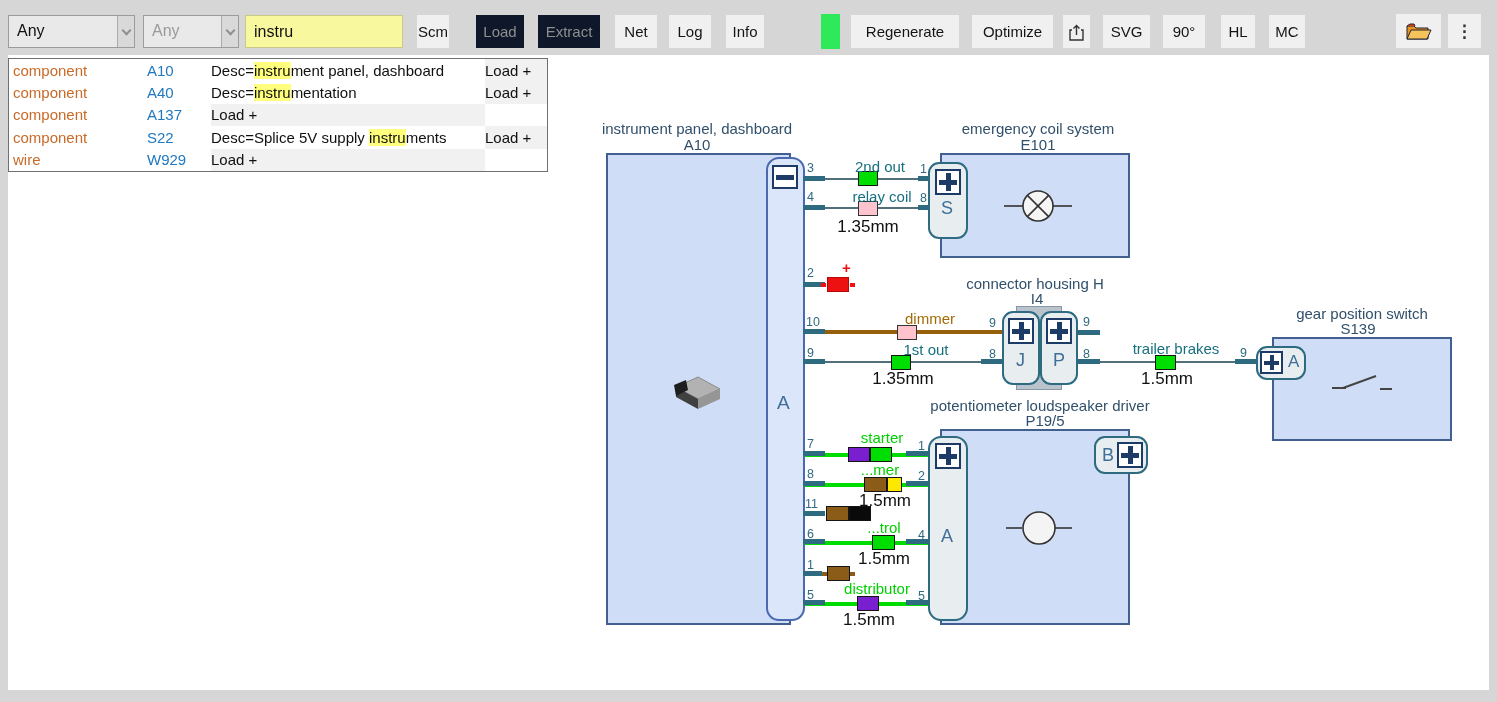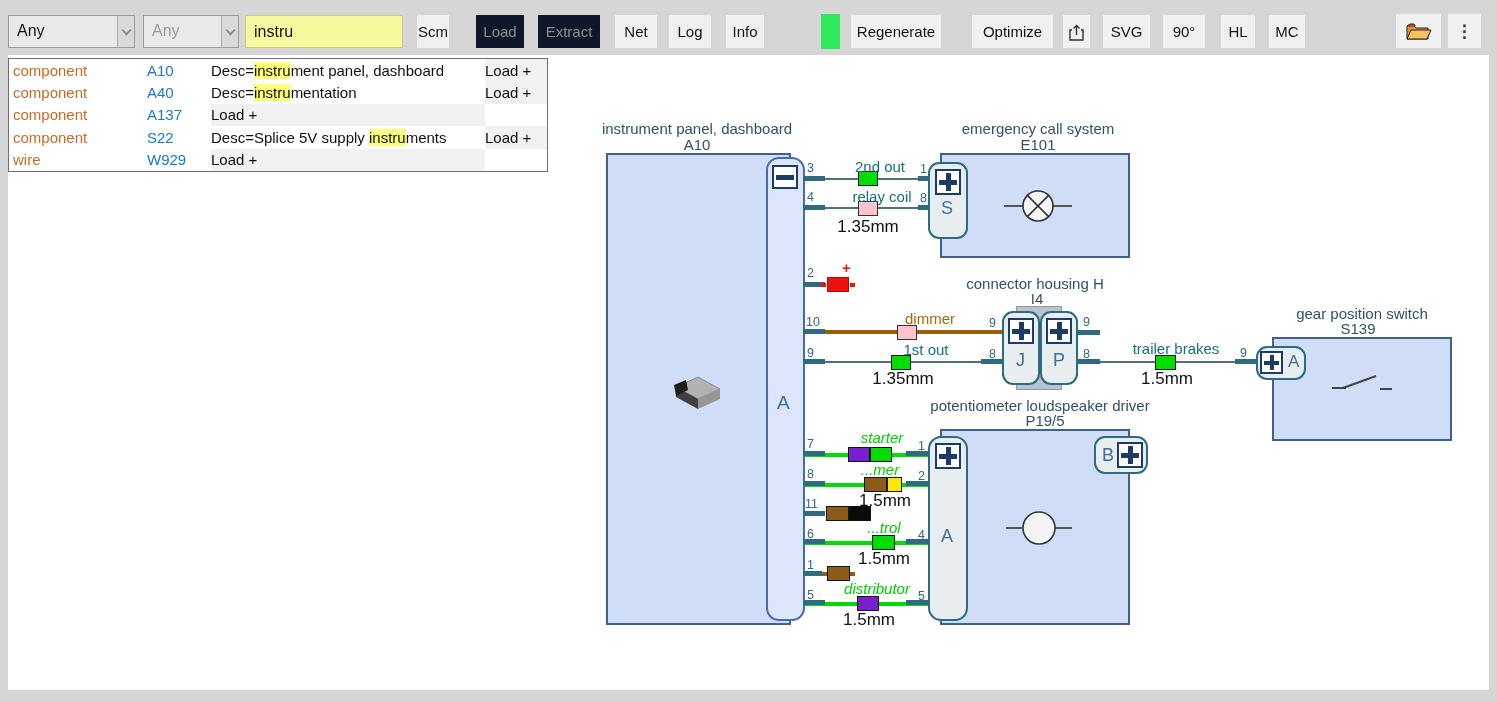--- a/index.html
+++ b/index.html
@@ -48,21 +48,21 @@
   .gwire{position:absolute;height:4px;background:#00dc00;z-index:2;}
   .bwire{position:absolute;height:4px;background:#96600a;z-index:2;}
   .tick{position:absolute;height:5px;background:#2e6b80;z-index:3;}
   .mk{position:absolute;height:15px;border:1px solid #141414;z-index:4;}
   .mk.green{background:#00dd00;} .mk.pink{background:#ffc3cd;border-color:#333;}
   .mk.red{background:#ee1111;border-color:#b50808;} .mk.purple{background:#7a1fd0;}
   .mk.brown{background:#8a5c17;} .mk.yellow{background:#ffe800;} .mk.black{background:#0a0a0a;}
   .rstub{position:absolute;width:5px;height:4px;background:#ee1111;z-index:3;}
   .brstub{position:absolute;width:5px;height:4px;background:#8a5c17;z-index:3;}
   .sig{position:absolute;font-size:15px;color:#17707f;transform:translateX(-50%);white-space:nowrap;z-index:5;}
-  .sig.g{color:#00cf00;font-style:italic;} .sig.br{color:#a36b07;}
+  .sig.g{color:#00cf00;} .sig.br{color:#a36b07;}
   .mm{position:absolute;font-size:17px;color:#101010;transform:translateX(-50%);white-space:nowrap;z-index:5;}
   .pnum{position:absolute;font-size:12.5px;color:#2e6b80;z-index:5;}
   .battplus{position:absolute;font-size:15px;font-weight:bold;color:#ee1111;z-index:5;}
   .symsvg{position:absolute;z-index:5;}
 </style>
 </head>
 <body>
 
 <div id="stage">
   <div class="content"></div>
@@ -83,21 +83,21 @@
 
   <button class="tbtn" style="left:417px;width:32px;">Scm</button>
   <button class="tbtn disabled" style="left:476px;width:48px;">Load</button>
   <button class="tbtn disabled" style="left:538px;width:62px;">Extract</button>
   <button class="tbtn" style="left:615px;width:42px;">Net</button>
   <button class="tbtn" style="left:669px;width:42px;">Log</button>
   <button class="tbtn" style="left:726px;width:38px;">Info</button>
 
   <div class="status"></div>
 
-  <button class="tbtn" style="left:851px;width:90px;">Regenerate</button>
+  <button class="tbtn" style="left:851px;width:108px;">Regenerate</button>
   <button class="tbtn" style="left:972px;width:81px;">Optimize</button>
   <button class="tbtn" style="left:1063px;width:27px;">
     <svg width="15" height="17" viewBox="0 0 15 17" style="vertical-align:middle">
       <path d="M3 6 H1 V16 H14 V6 H12" fill="none" stroke="#333" stroke-width="1.4"></path>
       <path d="M7.5 11 V1.5 M4.5 4.5 L7.5 1.5 L10.5 4.5" fill="none" stroke="#333" stroke-width="1.4"></path>
     </svg>
   </button>
   <button class="tbtn" style="left:1103px;width:47px;">SVG</button>
   <button class="tbtn" style="left:1163px;width:42px;">90°</button>
   <button class="tbtn" style="left:1221px;width:34px;">HL</button>
@@ -193,21 +193,21 @@
 
   <div class="wire" style="left:803px;top:361px;width:200px;"></div>
   <div class="tick" style="left:803px;top:359px;width:22px;"></div>
   <div class="tick" style="left:981px;top:359px;width:22px;"></div>
   <div class="mk green" style="left:891px;top:355px;width:20px;"></div>
   <div class="sig" style="left:926px;top:341px;">1st out</div>
   <div class="mm" style="left:903px;top:369px;">1.35mm</div>
   <div class="pnum" style="left:807px;top:346px;">9</div>
   <div class="pnum" style="left:989px;top:347px;">8</div>
 
-  <div class="ctitle" style="left:1038px;top:120px;">emergency call system</div>
+  <div class="ctitle" style="left:1038px;top:120px;">emergency coil system</div>
   <div class="ctitle" style="left:1038px;top:136px;">E101</div>
   <div class="cbox" style="left:940px;top:153px;width:190px;height:105px;"></div>
   <div class="conn" style="left:928px;top:162px;width:40px;height:77px;"></div>
   <div class="plusbox" style="left:935px;top:169px;">
       <i class="ph"></i>
       <i class="pv"></i>
     </div>
   <div class="cletter" style="left:941px;top:198px;">S</div>
   <svg class="symsvg" style="left:1004px;top:188px;" width="68" height="36" viewBox="0 0 68 36">
     <line x1="0" y1="18" x2="19" y2="18" stroke="#333" stroke-width="1.6"></line>

